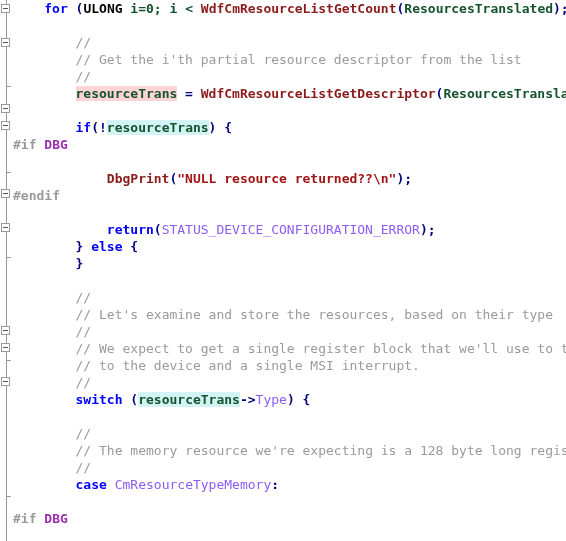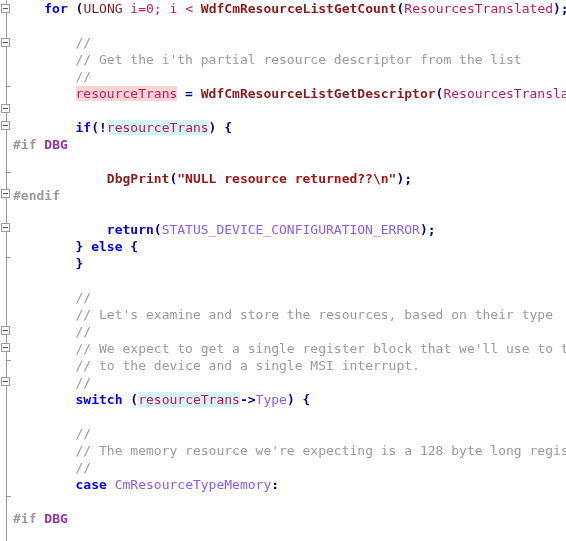--- a/index.html
+++ b/index.html
@@ -50,23 +50,23 @@
     line-height:17px;
     white-space:pre;
   }
   .line{
     height:17px;
     white-space:pre;
     font-size:13px;
     line-height:17px;
   }
   
-  .t-plain    {color:#be185d;font-weight:normal;}
+  .t-plain    {color:#14532d;font-weight:bold;}
   .t-kw       {color:#0000ff;font-weight:bold;}
-  .t-type     {color:#7f1d1d;font-weight:normal;}
+  .t-type     {color:#000000;font-weight:bold;}
   .t-com      {color:#9a9a9a;}
   .t-fn       {color:#8b1a1a;font-weight:bold;}
   .t-str      {color:#a31515;font-weight:bold;}
   .t-pp       {color:#9a9a9a;font-weight:bold;}
   .t-ppid     {color:#9b30b0;font-weight:bold;}
   .t-const    {color:#8b5cf6;}
   .t-punc     {color:#000080;font-weight:bold;}
   .hl-pink    {background:#ffd4d4;}
   .hl-cyan    {background:#d2f4f4;}
 </style>

